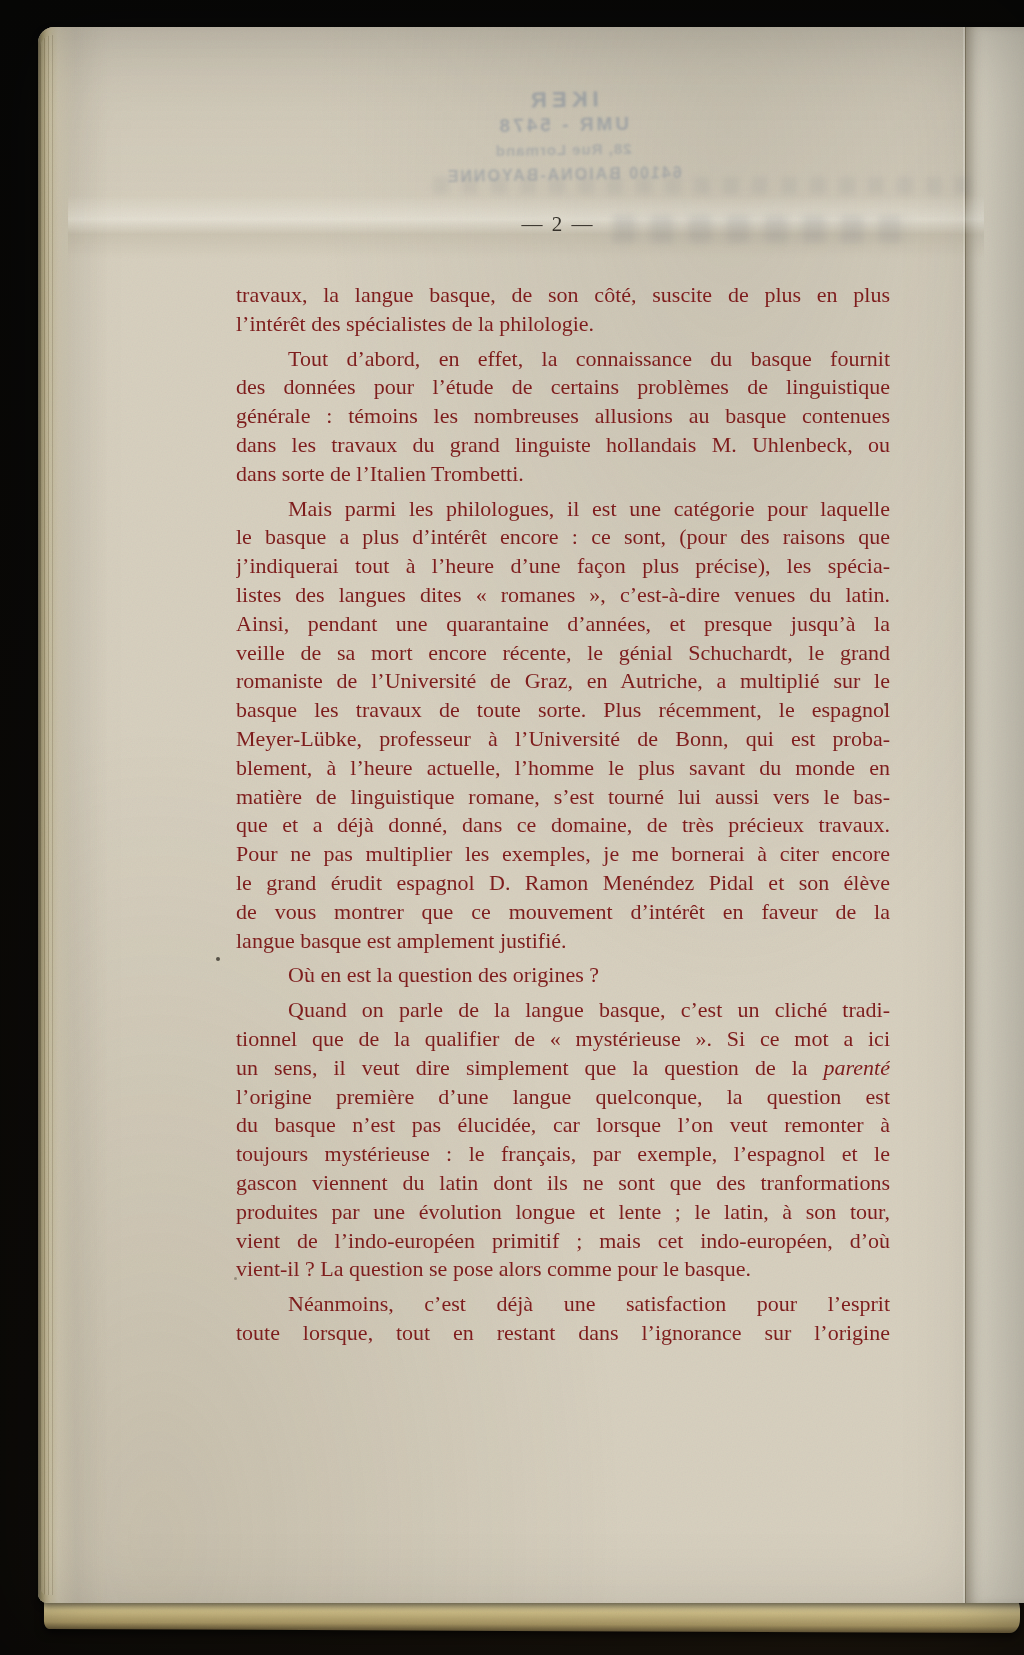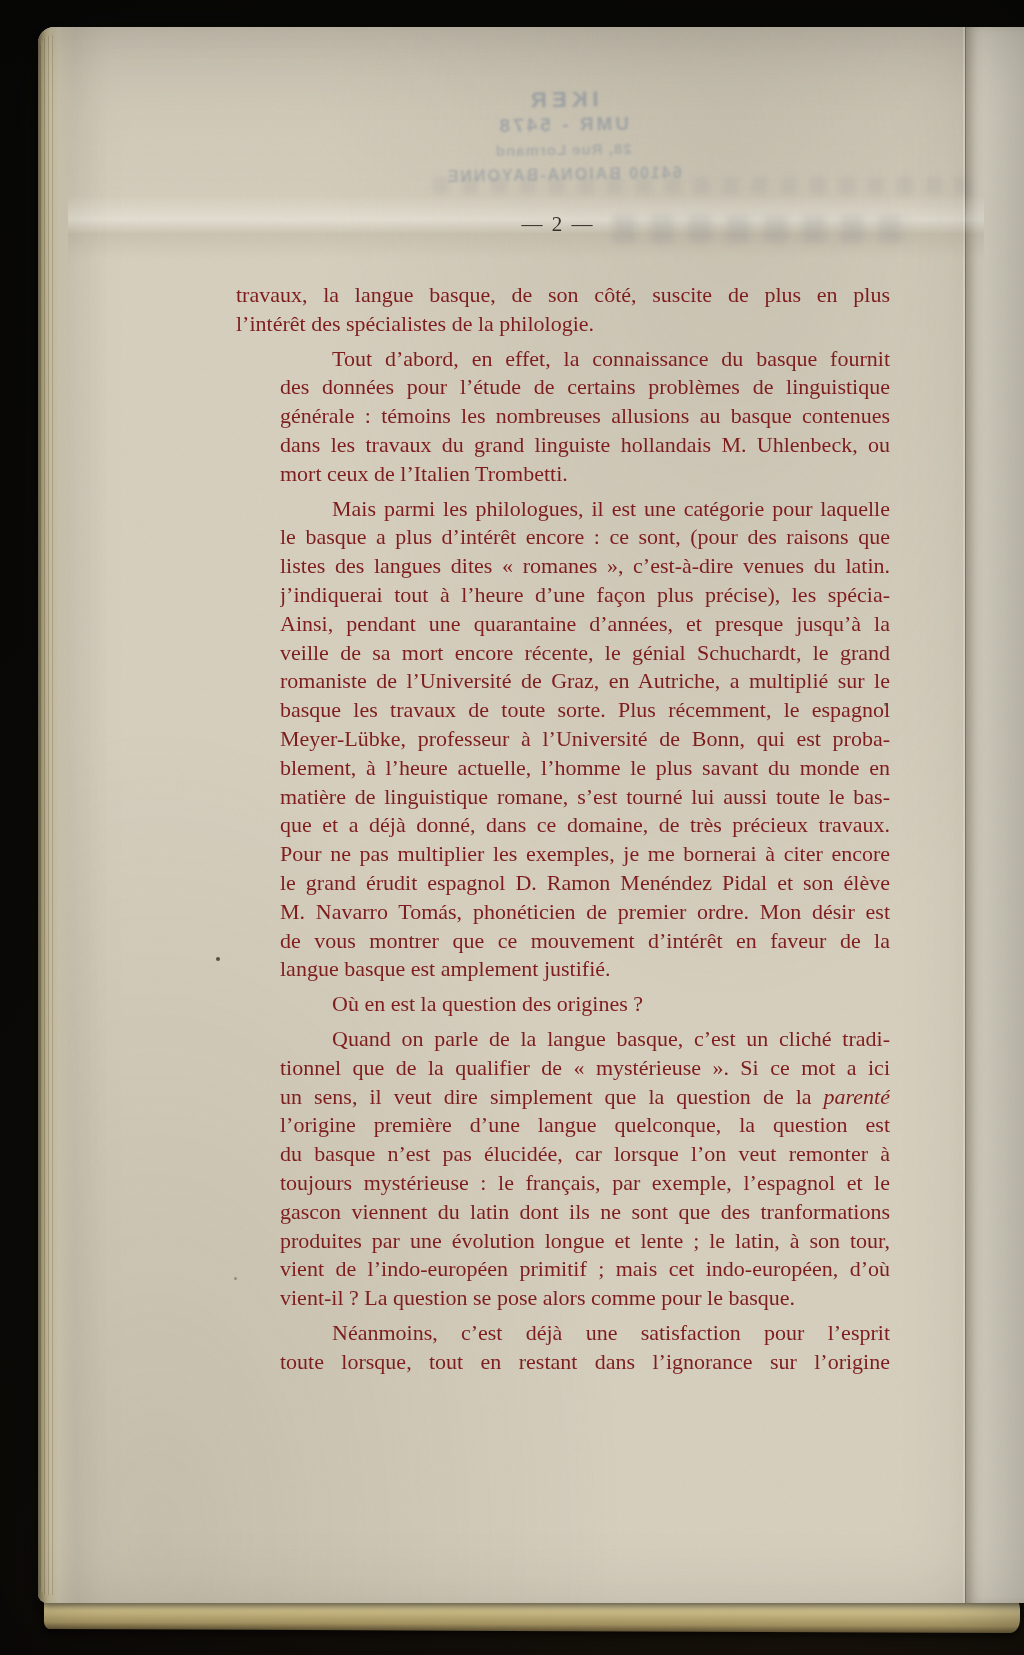--- a/index.html
+++ b/index.html
@@ -78,21 +78,21 @@
   .folio{
     position:absolute;left:420px;top:185px;width:200px;
     text-align:center;font-size:21px;color:#35312a;letter-spacing:2px;
   }
   
   .text-block{
     position:absolute;left:198px;top:254px;width:654px;
     color:#7f1d1d;font-size:22px;
   }
   .para{margin:0 0 0 0;}
-  .para + .para{margin-top:6px;margin-left:44px;}
+  .para + .para{margin-top:6px;}
   .tline{
     height:28.8px;line-height:28.8px;overflow:hidden;
     text-align:justify;text-align-last:justify;
   }
   .para:not(.continues) .tline.last{text-align-last:left;}
   .para.indent .tline.first{padding-left:52px;}
   .tline em{font-style:italic;}
   
   .speck1{position:absolute;left:178px;top:930px;width:4px;height:4px;border-radius:50%;background:rgba(45,40,32,.75);}
   .speck2{position:absolute;left:846px;top:676px;width:3px;height:3px;border-radius:50%;background:rgba(70,58,42,.55);}
@@ -127,38 +127,37 @@
   <div class="text-block">
       <div class="para">
         <div class="tline first">travaux, la langue basque, de son côté, suscite de plus en plus</div>
         <div class="tline last">l’intérêt des spécialistes de la philologie.</div>
       </div>
       <div class="para indent">
         <div class="tline first">Tout d’abord, en effet, la connaissance du basque fournit</div>
         <div class="tline">des données pour l’étude de certains problèmes de linguistique</div>
         <div class="tline">générale : témoins les nombreuses allusions au basque contenues</div>
         <div class="tline">dans les travaux du grand linguiste hollandais M. Uhlenbeck, ou</div>
-        <div class="tline last">mort ceux de l’Italien Trombetti.</div>
+        <div class="tline last">dans sorte de l’Italien Trombetti.</div>
       </div>
       <div class="para indent">
         <div class="tline first">Mais parmi les philologues, il est une catégorie pour laquelle</div>
         <div class="tline">le basque a plus d’intérêt encore : ce sont, (pour des raisons que</div>
+        <div class="tline">j’indiquerai tout à l’heure d’une façon plus précise), les spécia-</div>
         <div class="tline">listes des langues dites « romanes », c’est-à-dire venues du latin.</div>
-        <div class="tline">j’indiquerai tout à l’heure d’une façon plus précise), les spécia-</div>
         <div class="tline">Ainsi, pendant une quarantaine d’années, et presque jusqu’à la</div>
         <div class="tline">veille de sa mort encore récente, le génial Schuchardt, le grand</div>
         <div class="tline">romaniste de l’Université de Graz, en Autriche, a multiplié sur le</div>
         <div class="tline">basque les travaux de toute sorte. Plus récemment, le espagnol</div>
         <div class="tline">Meyer-Lübke, professeur à l’Université de Bonn, qui est proba-</div>
         <div class="tline">blement, à l’heure actuelle, l’homme le plus savant du monde en</div>
-        <div class="tline">matière de linguistique romane, s’est tourné lui aussi toute le bas-</div>
+        <div class="tline">matière de linguistique romane, s’est tourné lui aussi vers le bas-</div>
         <div class="tline">que et a déjà donné, dans ce domaine, de très précieux travaux.</div>
         <div class="tline">Pour ne pas multiplier les exemples, je me bornerai à citer encore</div>
         <div class="tline">le grand érudit espagnol D. Ramon Menéndez Pidal et son élève</div>
-        <div class="tline">M. Navarro Tomás, phonéticien de premier ordre. Mon désir est</div>
         <div class="tline">de vous montrer que ce mouvement d’intérêt en faveur de la</div>
         <div class="tline last">langue basque est amplement justifié.</div>
       </div>
       <div class="para indent">
         <div class="tline first last">Où en est la question des origines ?</div>
       </div>
       <div class="para indent">
         <div class="tline first">Quand on parle de la langue basque, c’est un cliché tradi-</div>
         <div class="tline">tionnel que de la qualifier de « mystérieuse ». Si ce mot a ici</div>
         <div class="tline">un sens, il veut dire simplement que la question de la <em>parenté</em></div>

